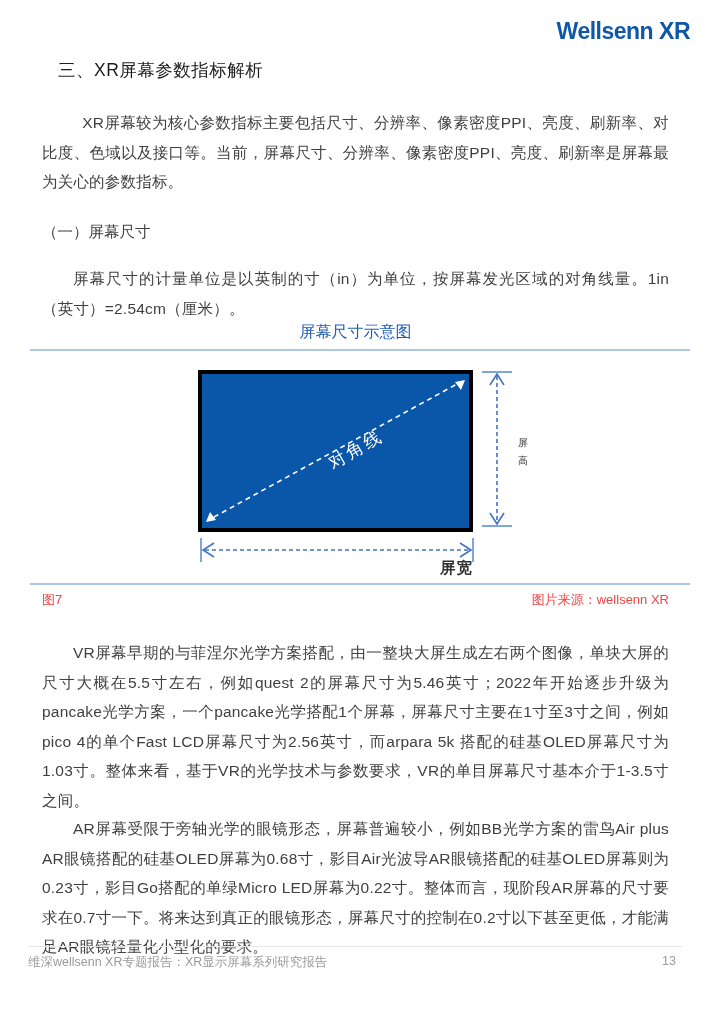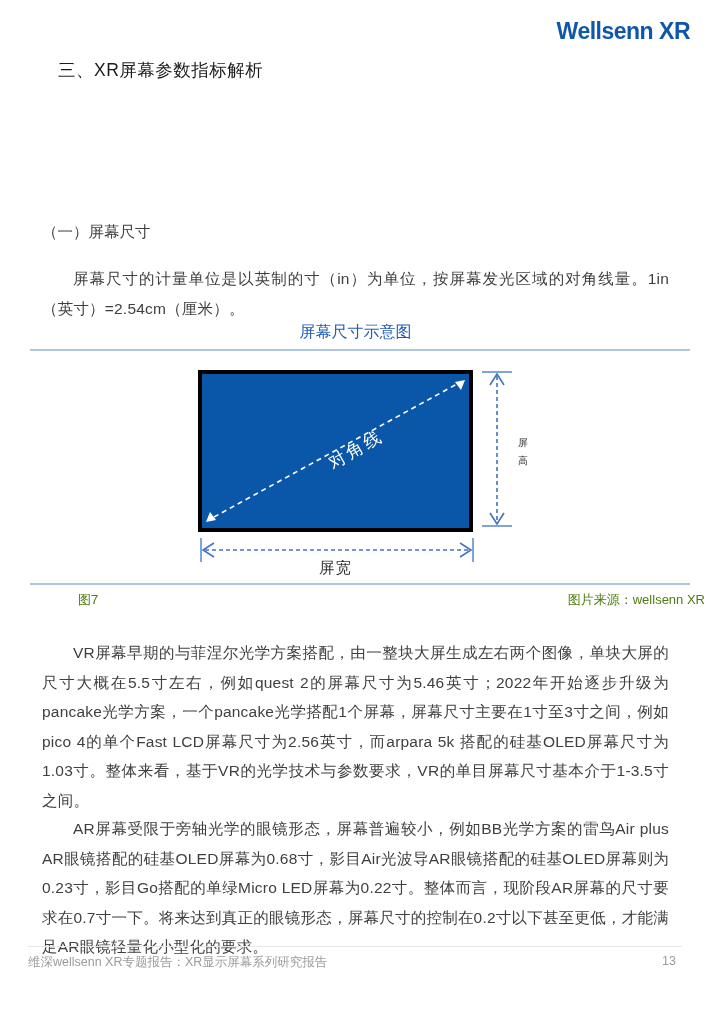--- a/index.html
+++ b/index.html
@@ -97,35 +97,35 @@
     line-height: 18px;
     color: #333333;
     word-break: break-all;
     text-align: center;
   }
   .width-label {
     position: absolute;
     left: 198px;
     top: 558px;
     width: 275px;
-    text-align: center;
+    text-align: right;
     font-size: 15.5px;
     color: #333333;
     letter-spacing: 1px;
+    font-weight: bold;
   }
   .fig-meta {
     position: absolute;
     left: 42px;
     top: 591px;
     width: 627px;
     display: flex;
     justify-content: space-between;
     font-size: 13px;
-    color: #4d7c0f;
-    margin-left: 36px;
+    color: #ef4444;
   }
   .footer-divider {
     position: absolute;
     left: 28px;
     top: 946px;
     width: 654px;
     height: 1px;
     background: #e6e6e6;
   }
   .footer {
@@ -142,20 +142,21 @@
 </style>
 </head>
 <body>
 
 <div class="page">
 
   <div class="logo">Wellsenn XR</div>
 
   <div class="doc-title">三、XR屏幕参数指标解析</div>
 
+  <div class="para indent25" style="top:108px;">XR屏幕较为核心参数指标主要包括尺寸、分辨率、像素密度PPI、亮度、刷新率、对比度、色域以及接口等。当前，屏幕尺寸、分辨率、像素密度PPI、亮度、刷新率是屏幕最为关心的参数指标。</div>
 
   <div class="section-heading">（一）屏幕尺寸</div>
 
   <div class="para indent2" style="top:264px;">屏幕尺寸的计量单位是以英制的寸（in）为单位，按屏幕发光区域的对角线量。1in（英寸）=2.54cm（厘米）。</div>
 
   <div class="fig-caption">屏幕尺寸示意图</div>
 
   <div class="divider-blue" style="top:349px;"></div>
 
   <div class="screen-rect">

